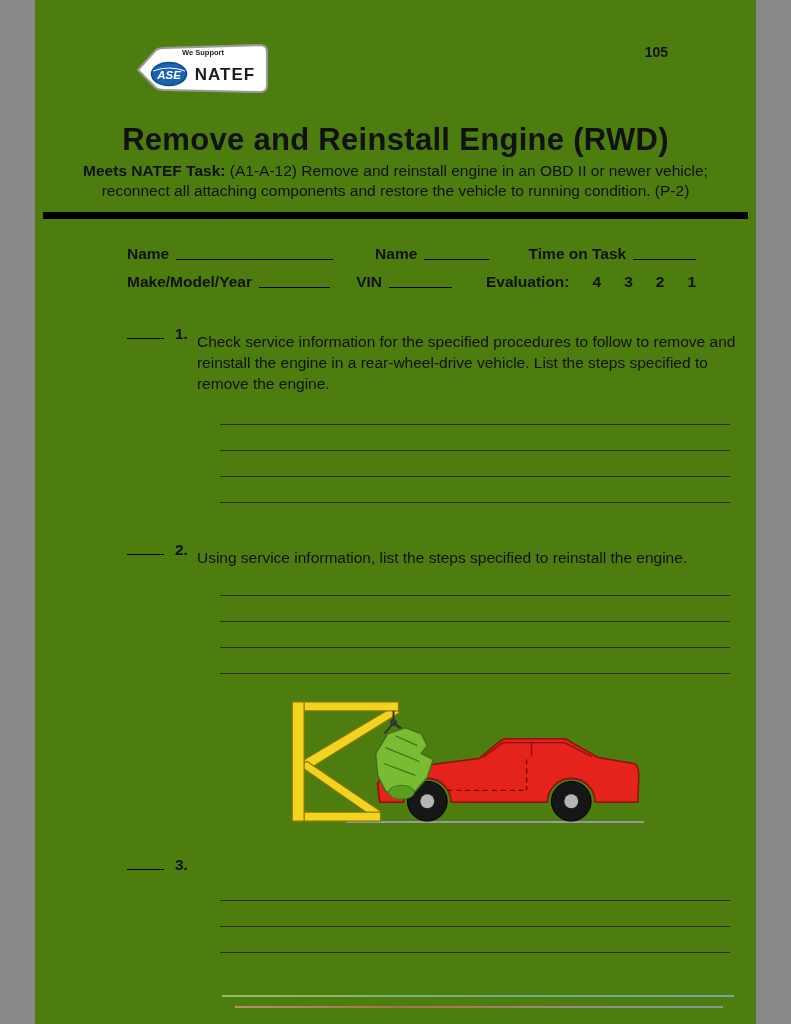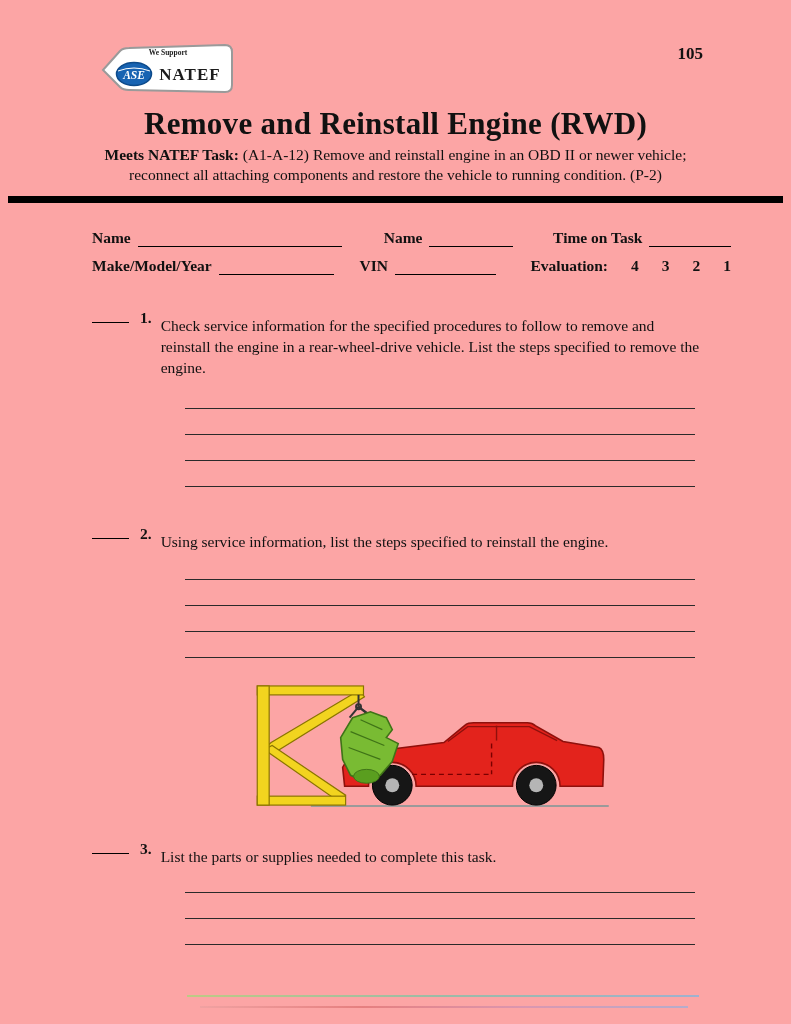--- a/index.html
+++ b/index.html
@@ -1,44 +1,44 @@
 <!DOCTYPE html>
 <html><head>
 <meta charset="utf-8">
 <style>
   * { margin:0; padding:0; box-sizing:border-box; }
   html,body { background:#888; }
   .page {
     position:relative;
-    width:791px; height:1024px;
+    width:721px; height:1024px;
     margin:0 auto;
-    background:#fca5a5;
-    font-family:Liberation Serif, serif;
+    background:#4d7c0f;
+    font-family:Liberation Sans, sans-serif;
     color:#111;
     overflow:hidden;
   }
   .header-row {
     display:flex; justify-content:space-between; align-items:flex-start;
     padding:40px 88px 0 98px;
   }
   .logo-wrap { width:140px; height:58px; }
-  .page-number { font-weight:bold; font-size:17px; padding-top:4px;text-align:center; }
+  .page-number { font-weight:bold; font-size:14px; padding-top:4px;text-align:center; }
   .title {
     text-align:center; font-size:31px; font-weight:bold;
-    margin-top:8px; letter-spacing:.3px;
+    margin-top:24px; letter-spacing:.3px;
   }
   .task-desc {
     text-align:center; font-size:15.5px; line-height:1.3; margin-top:3px;
   }
   .task-label { font-weight:bold; }
   .rule {
     height:7px; background:#000; margin:11px 8px 0 8px;
   }
   .form-row {
-    display:flex; align-items:flex-end;
+    display:flex; align-items:flex-start;
     margin-left:92px; margin-right:60px;
     font-size:15.5px;
   }
   .form-row.row1 { margin-top:26px; }
   .form-row.row2 { margin-top:10px; }
   .flabel { font-weight:bold; white-space:nowrap; }
   .blank {
     display:inline-block; border-bottom:1.4px solid #000; height:15px;
     margin-left:7px;
   }
@@ -189,21 +189,20 @@
         <polygon points="100,38 118,32 134,38 140,50 134,58 146,64 140,82 128,96 112,102 98,96 90,80 88,58" stroke-width="1.6" stroke="#3f7317" fill="#79bb33"></polygon>
         <ellipse cx="114" cy="97" rx="13" ry="7" fill="#5a9e1f" stroke="#3f7317" stroke-width="1"></ellipse>
         <path d="M98,52 l34,14 M96,68 l32,12 M108,40 l22,10" stroke="#3f7317" stroke-width="1.2" fill="none"></path>
       </g>
     </svg>
   </div>
 
   <div class="task-item ti-3">
     <span class="check-blank"></span>
     <span class="item-number">3.</span>
-    <div class="item-text">List the parts or supplies needed to complete this task.</div>
   </div>
   <div class="answer-lines al-3">
       <div class="answer-line"></div>
       <div class="answer-line"></div>
       <div class="answer-line"></div>
     </div>
 
   <div class="artifact artifact-1"></div>
   <div class="artifact artifact-2"></div>
 

